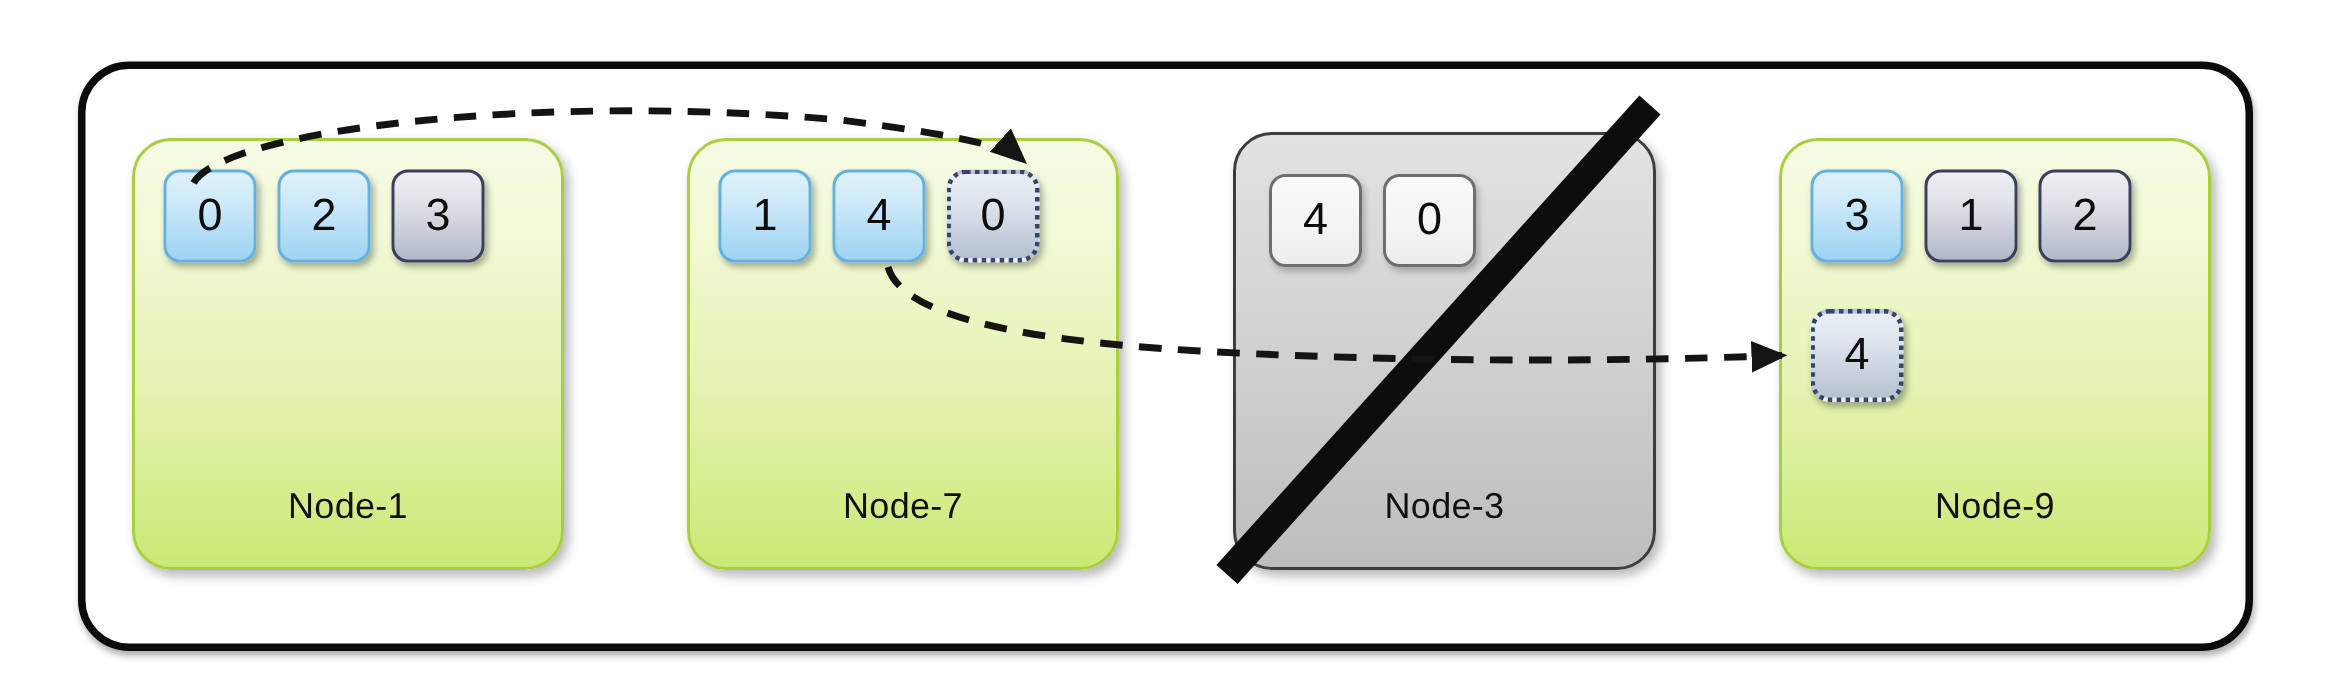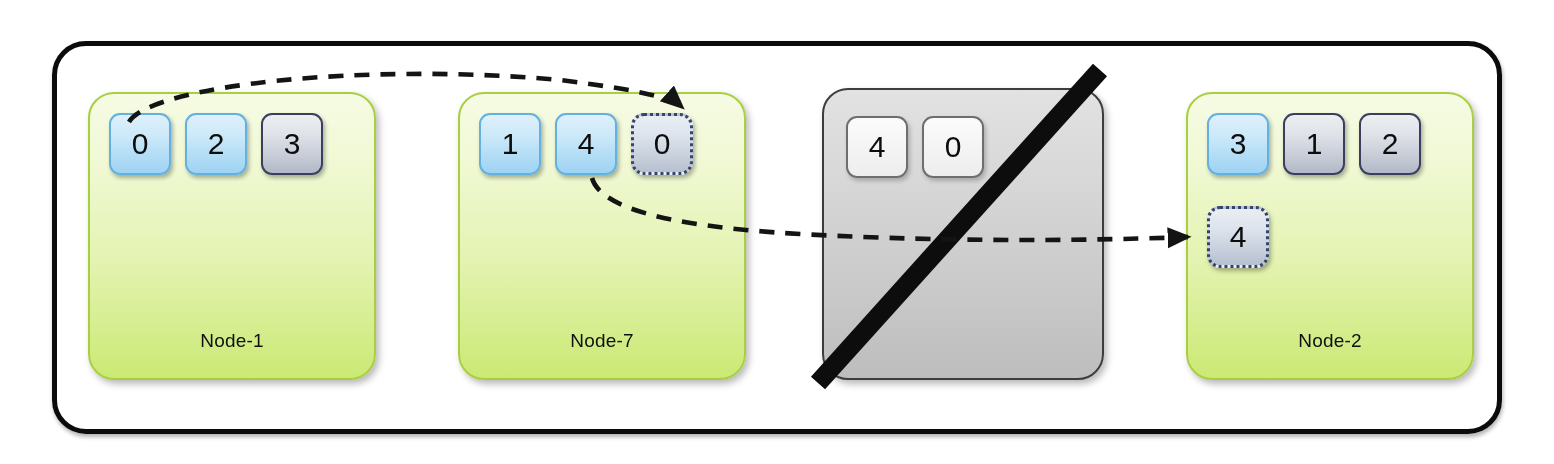--- a/index.html
+++ b/index.html
@@ -49,21 +49,21 @@
     background: linear-gradient(to bottom, #e2e2e2 0%, #d8d8d8 30%, #cbcbcb 65%, #bdbdbd 100%);
     border: 2px solid #3d3d3d;
   }
 
   .node-label {
     position: absolute;
     left: 0;
     right: 0;
     bottom: 26px;
     text-align: center;
-    font-size: 19px;
+    font-size: 24px;
     color: #101010;
     letter-spacing: 0.2px;
   }
 
   
   .tile-row {
     position: absolute;
     display: flex;
     gap: 14px;
   }
@@ -144,36 +144,37 @@
       <div class="tile incoming">0</div>
     </div>
     <div class="node-label">Node-7</div>
   </div>
 
   <div class="node dead" style="left:822px; top:88px; width:282px; height:292px;">
     <div class="tile-row" style="left:22px; top:26px;">
       <div class="tile plain">4</div>
       <div class="tile plain">0</div>
     </div>
+    <div class="node-label">Node-3</div>
   </div>
 
   <svg id="node3-slash" viewBox="0 0 320 340">
     <line x1="18" y1="325" x2="300" y2="12" stroke="#0d0d0d" stroke-width="19" stroke-linecap="butt"></line>
   </svg>
 
   <div class="node alive" style="left:1186px; top:92px; width:288px; height:288px;">
     <div class="tile-row" style="left:19px; top:19px;">
       <div class="tile blue">3</div>
       <div class="tile gray">1</div>
       <div class="tile gray">2</div>
     </div>
     <div class="tile-row" style="left:19px; top:112px;">
       <div class="tile incoming">4</div>
     </div>
-    <div class="node-label">Node-2</div>
+    <div class="node-label">Node-9</div>
   </div>
 
   <svg id="arrow-layer" viewBox="0 0 1554 464">
     <defs>
       <marker id="arrowhead-a" viewBox="0 0 10 10" refX="8.5" refY="5" markerWidth="5.2" markerHeight="5.2" orient="auto-start-reverse">
         <path d="M 0 0.6 L 10 5 L 0 9.4 z" fill="#141414"></path>
       </marker>
       <marker id="arrowhead-b" viewBox="0 0 10 10" refX="8.5" refY="5" markerWidth="5.2" markerHeight="5.2" orient="auto-start-reverse">
         <path d="M 0 0.6 L 10 5 L 0 9.4 z" fill="#141414"></path>
       </marker>

